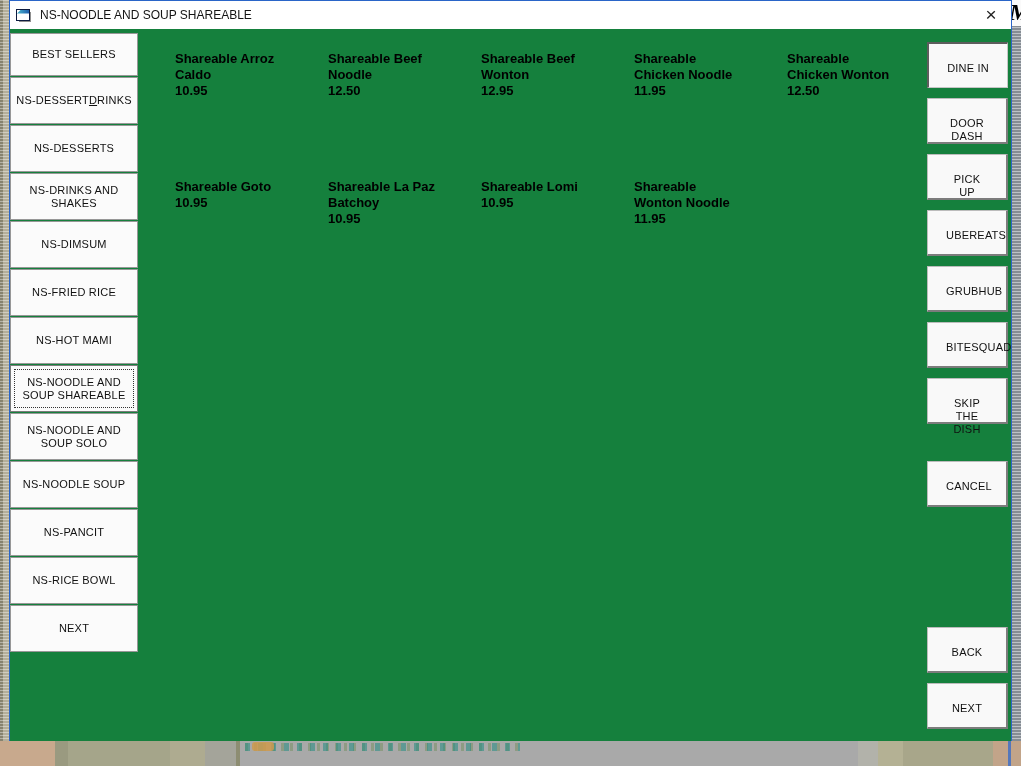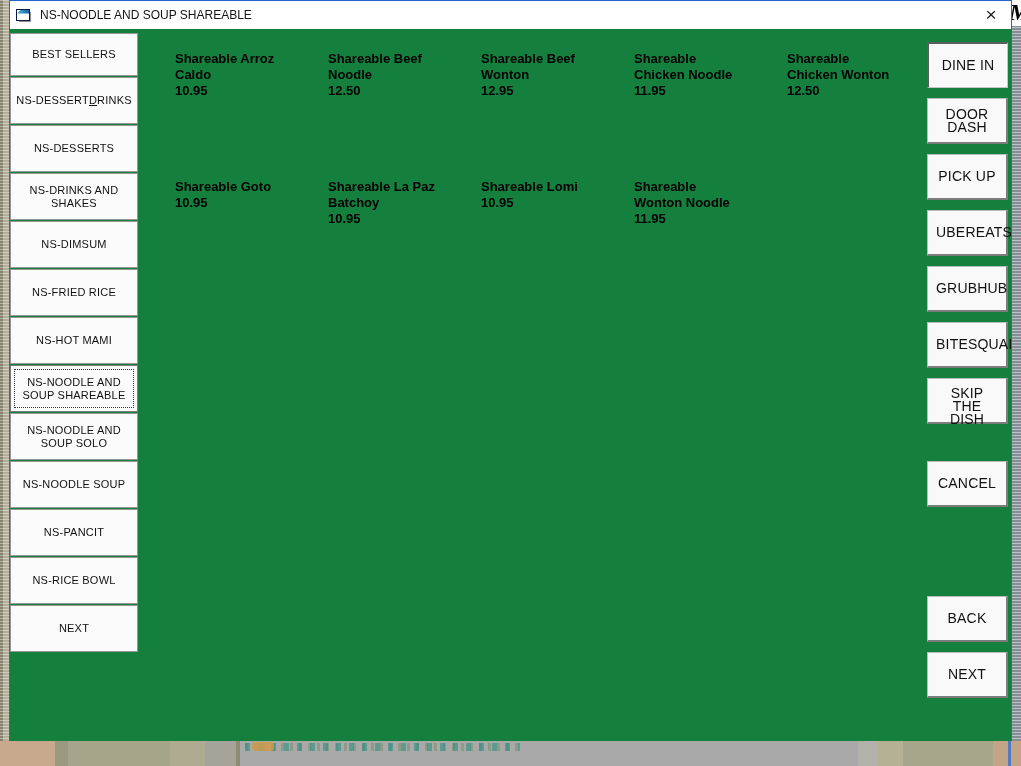--- a/index.html
+++ b/index.html
@@ -79,27 +79,27 @@
   .mitem{color:#000;font-weight:bold;font-size:13px;line-height:16px;cursor:default;}
   .mname{width:110px;}
   .mprice{}
 
   
   .ordercol{position:absolute;left:917px;top:41px;width:81px;display:flex;flex-direction:column;}
   .rbtn{
     width:81px;height:46px;margin:0 0 10px 0;box-sizing:border-box;
     background:#f9f9f9;text-align:center;
     border:1px solid #bcbcbc;border-right:2px solid #7c7c7c;border-bottom:2px solid #7c7c7c;
-    font-size:14px;line-height:13px;color:#111;padding:8px;font-family:inherit;letter-spacing:.2px;
+    font-size:11px;line-height:13px;color:#111;padding:18px;font-family:inherit;letter-spacing:.2px;
   }
   .rbtn.active{
     border:2px solid #5d5d5d;border-right:1px solid #c6c6c6;border-bottom:1px solid #c6c6c6;
   }
   .rbtn.cancel{margin-top:27px;}
-  .rbtn.back{margin-top:79px;}
+  .rbtn.back{margin-top:110px;}
 </style>
 </head>
 <body>
 
 <div class="screen">
 
   <div class="edge-strip edge-left"></div>
   <div class="edge-strip edge-right"></div>
   <div class="edge-right-top"><span>M</span></div>
 

